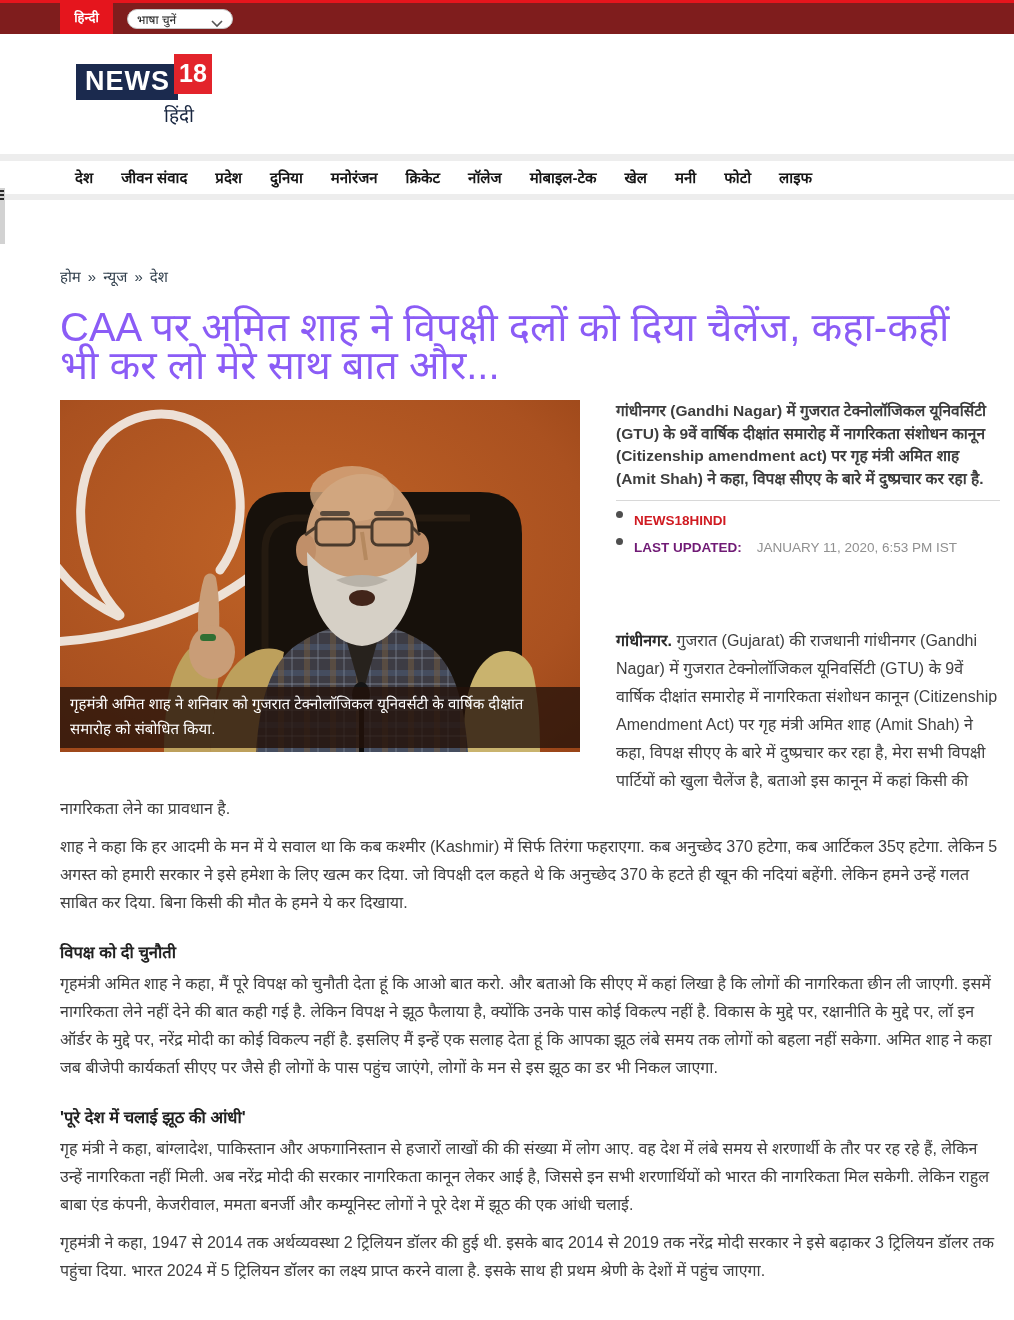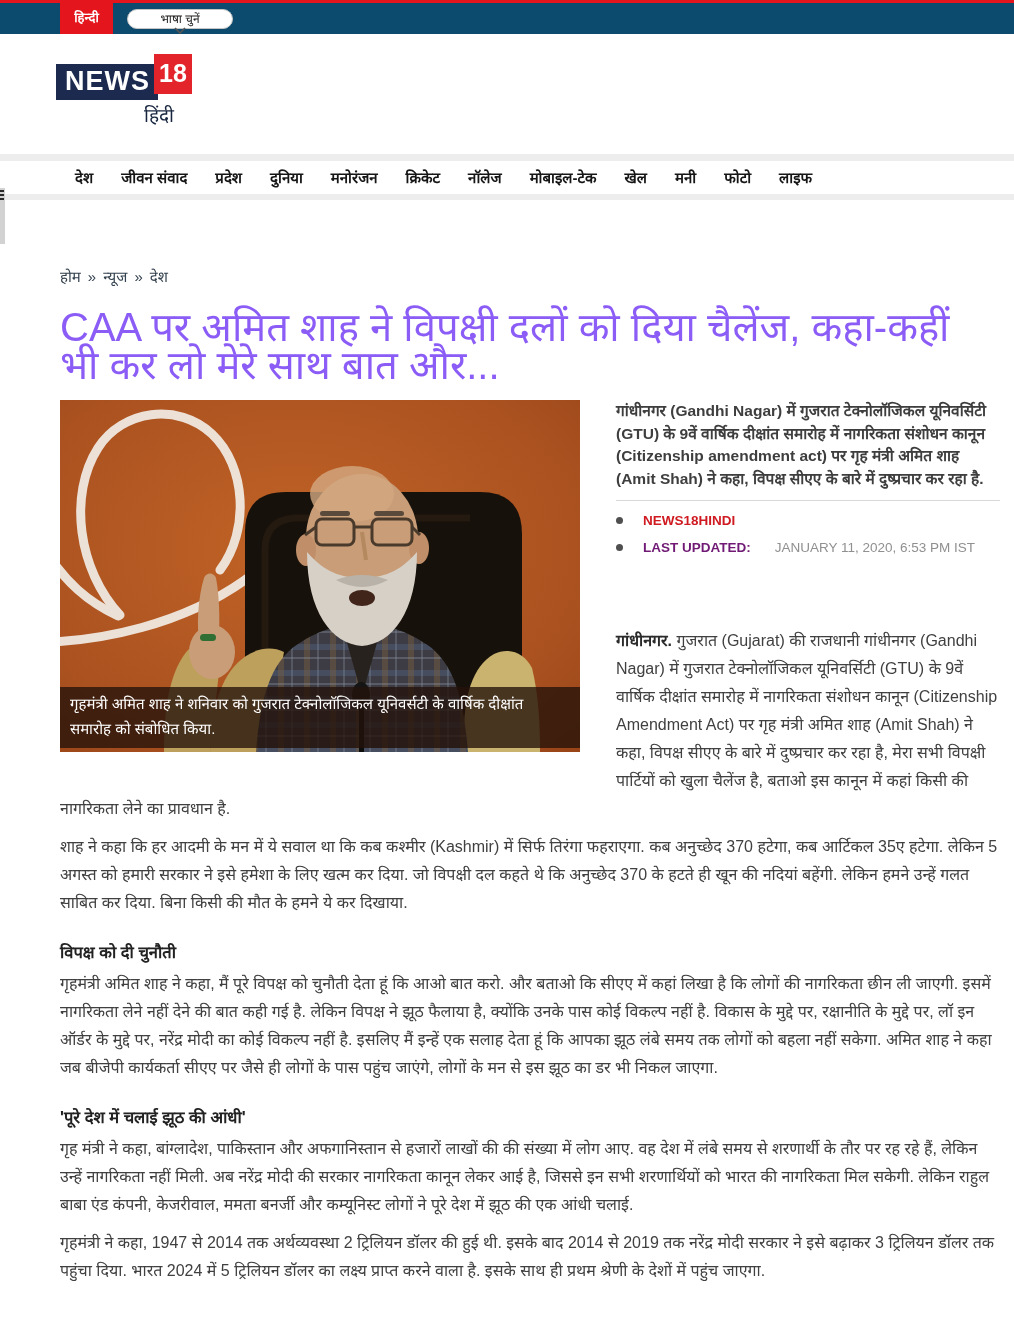--- a/index.html
+++ b/index.html
@@ -4,34 +4,34 @@
 <style>
   * { margin:0; padding:0; box-sizing:border-box; }
   html,body { background:#fff; }
   body {
     width:1014px; height:1320px; overflow:hidden; position:relative;
     font-family:"Liberation Sans","DejaVu Sans",sans-serif;
     -webkit-font-smoothing:antialiased;
   }
   
   .topline { height:3px; background:#e5151d; }
-  .topbar { height:31px; background:#0c4a6e; display:flex; align-items:center; }
+  .topbar { height:31px; background:#7f1d1d; display:flex; align-items:center; }
   .lang-btn {
     margin-left:60px; margin-top:-3px; height:34px; min-width:53px; padding:0 10px;
     background:#e5151d; color:#fff; font-weight:bold; font-size:13px;
     display:flex; align-items:center; justify-content:center; border:none; cursor:pointer;
   }
   .lang-pill {
     margin-left:14px; height:20px; width:106px; background:#fff;
-    border:1px solid #c6c6c6; border-radius:11px; display:flex; align-items:center;
-    padding:0 9px; font-size:12px; color:#222; cursor:pointer; justify-content:space-between;flex-direction:column;
+    border:1px solid #c6c6c6; border-radius:11px; display:flex; align-items:flex-end;
+    padding:0 9px; font-size:12px; color:#222; cursor:pointer; justify-content:space-between;
   }
   .lang-pill svg { flex:0 0 auto; }
   
-  .logo-wrap { padding:20px 0 0 56px; height:106px; }
+  .logo-wrap { padding:20px 0 0 76px; height:106px; }
   .logo-row { display:flex; align-items:flex-start; width:138px; }
   .logo-news {
     background:#1b2a4e; color:#fff; font-weight:800; font-size:27px; letter-spacing:1px;
     padding:4px 8px 5px 9px; margin-top:10px; line-height:1;
   }
   .logo-18 {
     background:#e3242b; color:#fff; font-weight:800; font-size:25px;
     padding:7px 5px 8px 5px; line-height:1; margin-left:-4px;text-align:right;
   }
   .logo-lang { font-size:19px; color:#17253f; text-align:right; width:138px; padding-right:20px; margin-top:2px; }
@@ -56,21 +56,21 @@
     border-bottom:4px solid #2a2a2a; background:#a6511d;
   }
   figure.lead svg.photo { display:block; width:520px; height:352px; }
   figcaption.cap {
     position:absolute; left:0; right:0; bottom:0; background:rgba(36,18,10,0.78);
     color:#fff; font-weight:normal; font-size:15px; line-height:25px; padding:4px 12px 7px 10px;
   }
   .summary { font-size:15.5px; font-weight:700; line-height:22.5px; color:#3e3e3e; }
   .divider { border:none; border-top:1px solid #d8d8d8; margin:10px 0; }
   .byline { list-style:none; }
-  .byline li { display:flex; align-items:center; gap:20px; margin-bottom:8px; font-size:13.5px; line-height:19px; }
+  .byline li { display:flex; align-items:flex-start; gap:11px; margin-bottom:8px; font-size:13.5px; line-height:19px; }
   .dot { width:7px; height:7px; border-radius:50%; background:#4f4f4f; flex:0 0 auto; }
   .author { color:#d01a21; font-weight:bold; text-decoration:none; cursor:pointer; }
   .upd-label { color:#701a75; font-weight:bold; }
   .upd-value { color:#909090; margin-left:4px; }
   .body-text p { font-size:16px; line-height:28px; color:#404040; margin:0 0 10px 0; }
   .body-text p.first { margin-top:70px; }
   .body-text .lead-word { font-weight:bold; color:#2b2b2b; }
   .body-text h2 { font-size:16.5px; line-height:28px; color:#222; font-weight:bold; margin:21px 0 4px 0; }
 </style>
 </head>

